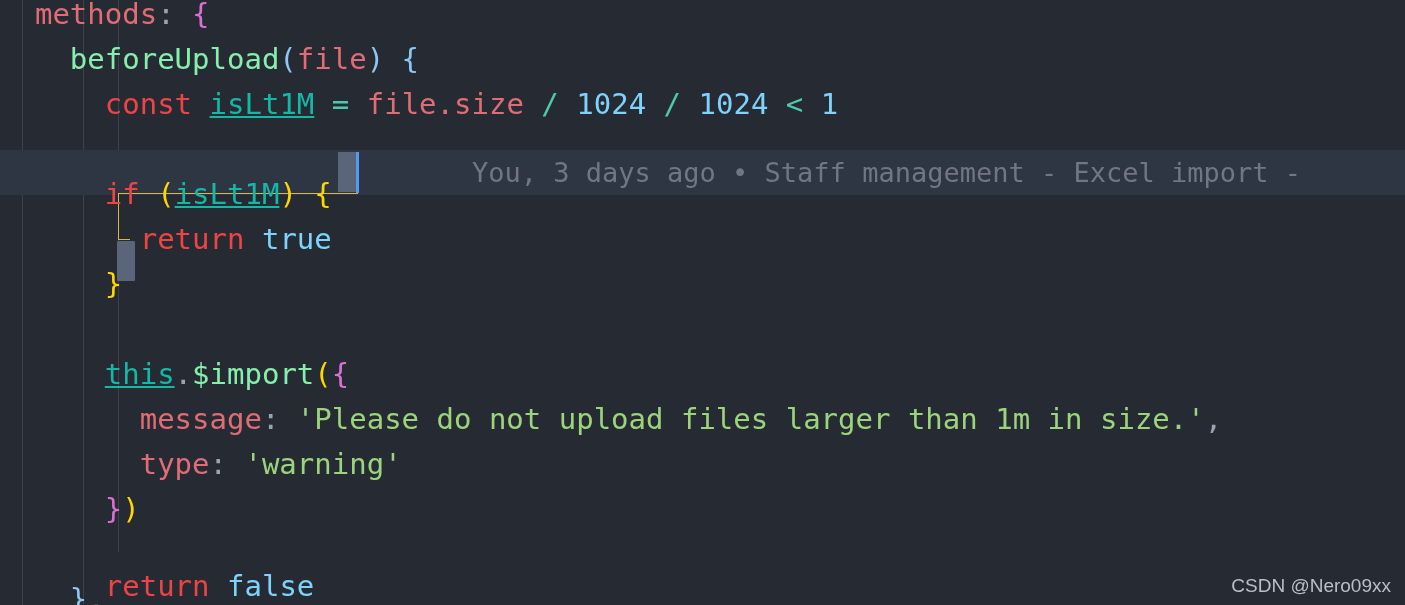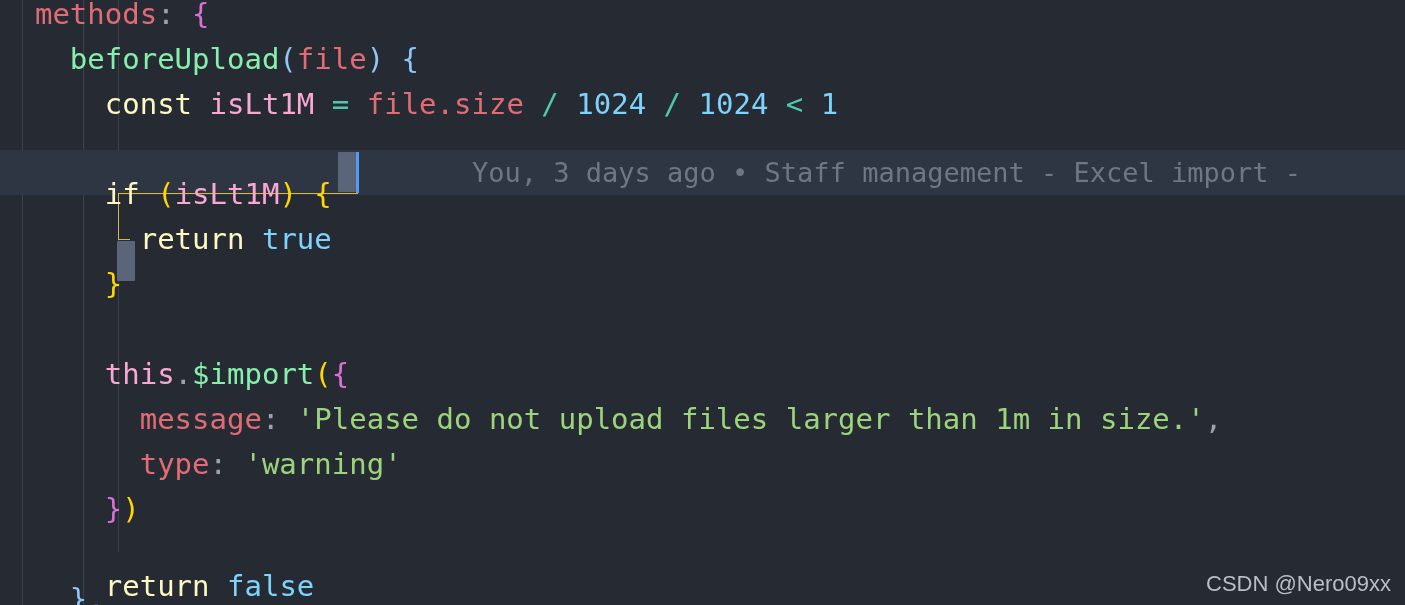--- a/index.html
+++ b/index.html
@@ -102,22 +102,22 @@
     width: 1405px;
     height: 45px;
     line-height: 45px;
     font-size: 29px;
     white-space: pre;
     letter-spacing: 0px;
   }
   .line .ind { color: transparent; }
 
   
-  .t-key      { color: #fef9c3; }  
-  .t-var      { color: #f9a8d4; }  
+  .t-key      { color: #ef4444; }  
+  .t-var      { color: #14b8a6; text-decoration: underline; }  
   .t-prop     { color: #e06c75; }  
   .t-func     { color: #86efac; }  
   .t-paren-bl { color: #8ec6f5; }  
   .t-num      { color: #7dd3fc; }  
   .t-op       { color: #4ec9b0; }  
   .t-str      { color: #9cd47c; }  
   .t-br-yel   { color: #ffd700; }  
   .t-br-pnk   { color: #da70d6; }  
   .t-br-blu   { color: #8ec6f5; }  
   .t-punc     { color: #9aa3b0; }  
@@ -135,21 +135,21 @@
     overflow: hidden;
     width: 940px;
   }
 
   
   .watermark {
     position: absolute;
     right: 14px;
     bottom: 8px;
     font-family: "Liberation Sans", sans-serif;
-    font-size: 22px;
+    font-size: 19px;
     color: #b9bec7;
     white-space: nowrap;
   }
 </style>
 </head>
 <body>
 
 <div id="editor">
 
   <div class="indent-guide ig1"></div>

